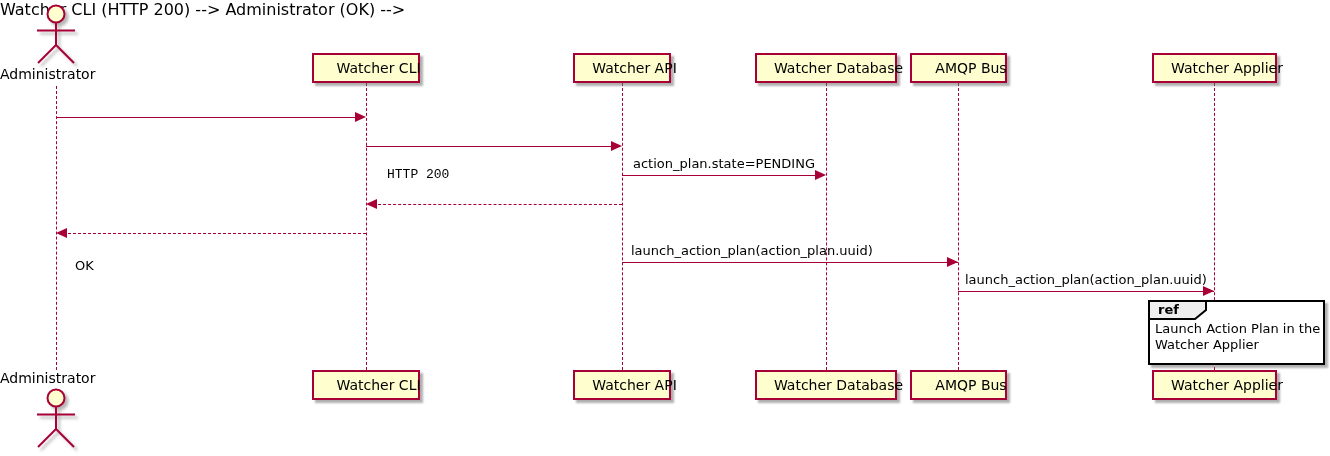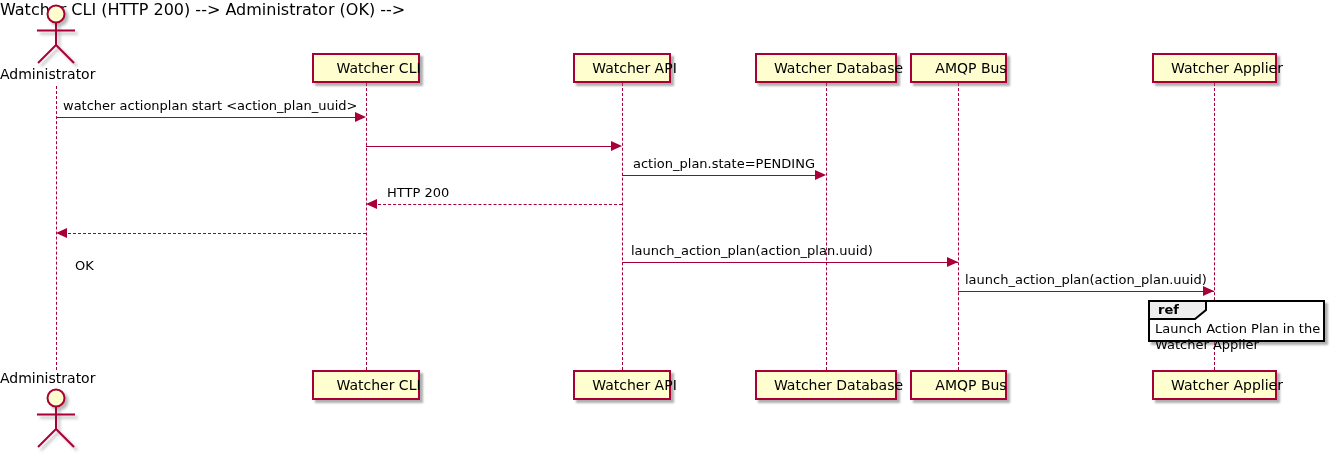--- a/index.html
+++ b/index.html
@@ -114,55 +114,54 @@
   </div>
   <div class="participant" style="left:910px; top:53px; width:97px;">
     <span>AMQP Bus</span>
   </div>
   <div class="participant" style="left:1152px; top:53px; width:125px;">
     <span>Watcher Applier</span>
   </div>
 
   
   
-  <div class="msg-label" style="left:63px; top:98px;">watcher actionplan start &lt;action_plan_uuid&gt;</div>
   <div class="msg-line" style="left:56px; top:117px; width:308px;"></div>
   <div class="arrowhead right" style="left:355px; top:112px;"></div>
 
   
   <div class="msg-line" style="left:366px; top:146px; width:254px;"></div>
   <div class="arrowhead right" style="left:611px; top:141px;"></div>
 
   
   <div class="msg-label" style="left:633px; top:156px;">action_plan.state=PENDING</div>
   <div class="msg-line" style="left:622px; top:175px; width:202px;"></div>
   <div class="arrowhead right" style="left:815px; top:170px;"></div>
 
    Watcher CLI (HTTP 200) --&gt;
-  <div class="msg-label" style="left:387px; top:185px;">HTTP 200</div>
+  <div class="msg-label" style="left:387px; top:167px;font-family:Liberation Mono, monospace;">HTTP 200</div>
   <div class="msg-line dashed" style="left:368px; top:204px; width:254px;"></div>
   <div class="arrowhead left" style="left:366px; top:199px;"></div>
 
    Administrator (OK) --&gt;
   <div class="msg-label" style="left:75px; top:214px;margin-top:44px;">OK</div>
   <div class="msg-line dashed" style="left:58px; top:233px; width:308px;"></div>
   <div class="arrowhead left" style="left:56px; top:228px;"></div>
 
   
   <div class="msg-label" style="left:631px; top:243px;">launch_action_plan(action_plan.uuid)</div>
   <div class="msg-line" style="left:622px; top:262px; width:336px;"></div>
   <div class="arrowhead right" style="left:947px; top:257px;"></div>
 
   
   <div class="msg-label" style="left:965px; top:272px;">launch_action_plan(action_plan.uuid)</div>
   <div class="msg-line" style="left:958px; top:291px; width:256px;"></div>
   <div class="arrowhead right" style="left:1203px; top:286px;"></div>
 
   
-  <div class="ref-box" style="left:1148px; top:300px; width:177px; height:42px;">
+  <div class="ref-box" style="left:1148px; top:300px; width:177px; height:65px;">
     <svg class="ref-tab-svg" width="60" height="21" viewBox="0 0 60 21">
       <path d="M1,1 H58 V10 L47,19 H1 Z" fill="#EEEEEE" stroke="#000000" stroke-width="2"></path>
     </svg>
     <span class="ref-tab-label">ref</span>
     <div class="ref-text">Launch Action Plan in the
 Watcher Applier</div>
   </div>
 
   
   <div class="participant" style="left:312px; top:370px; width:108px;">

